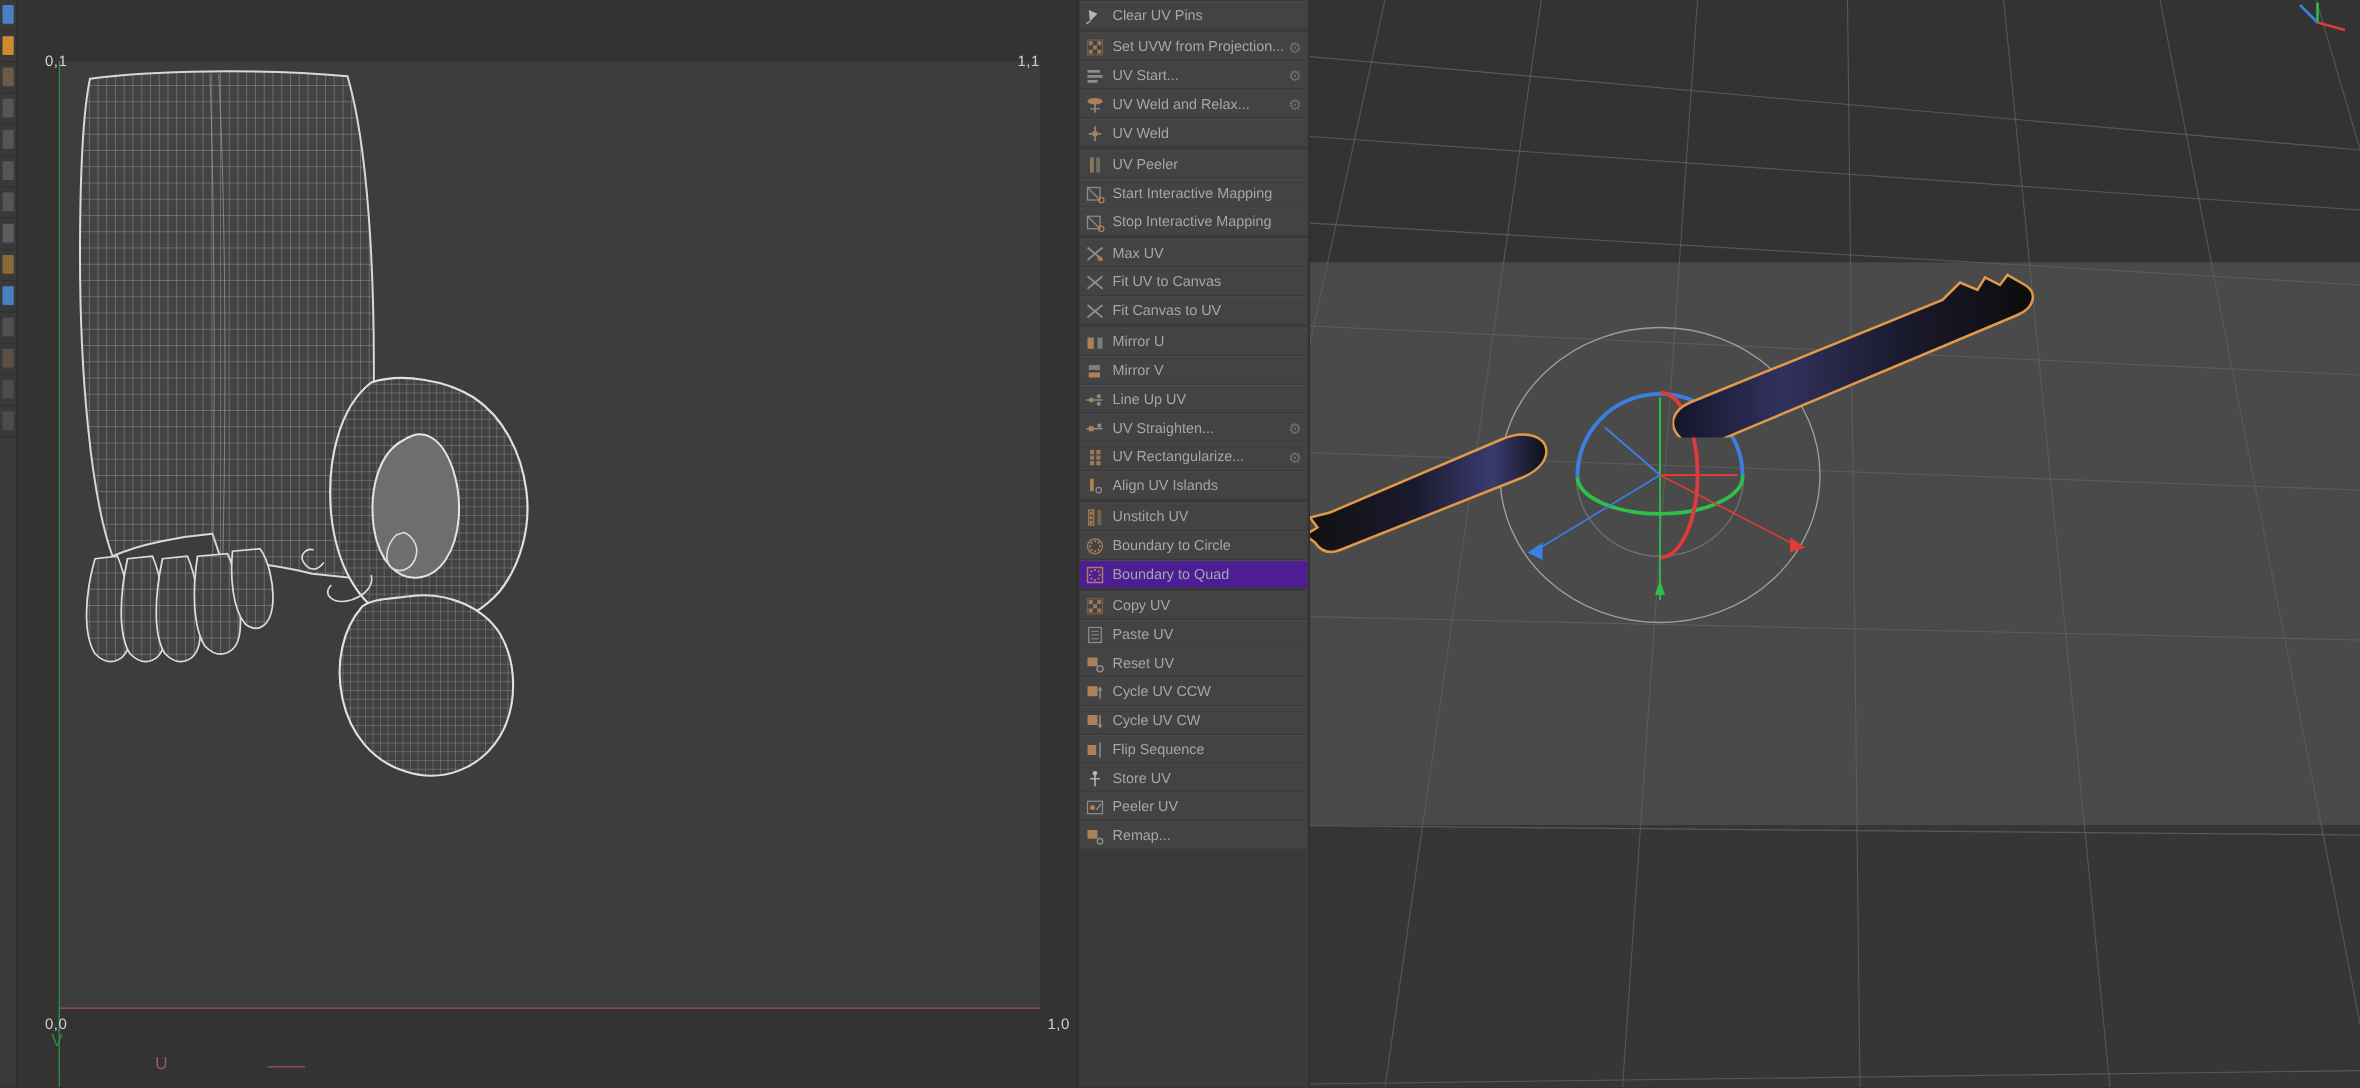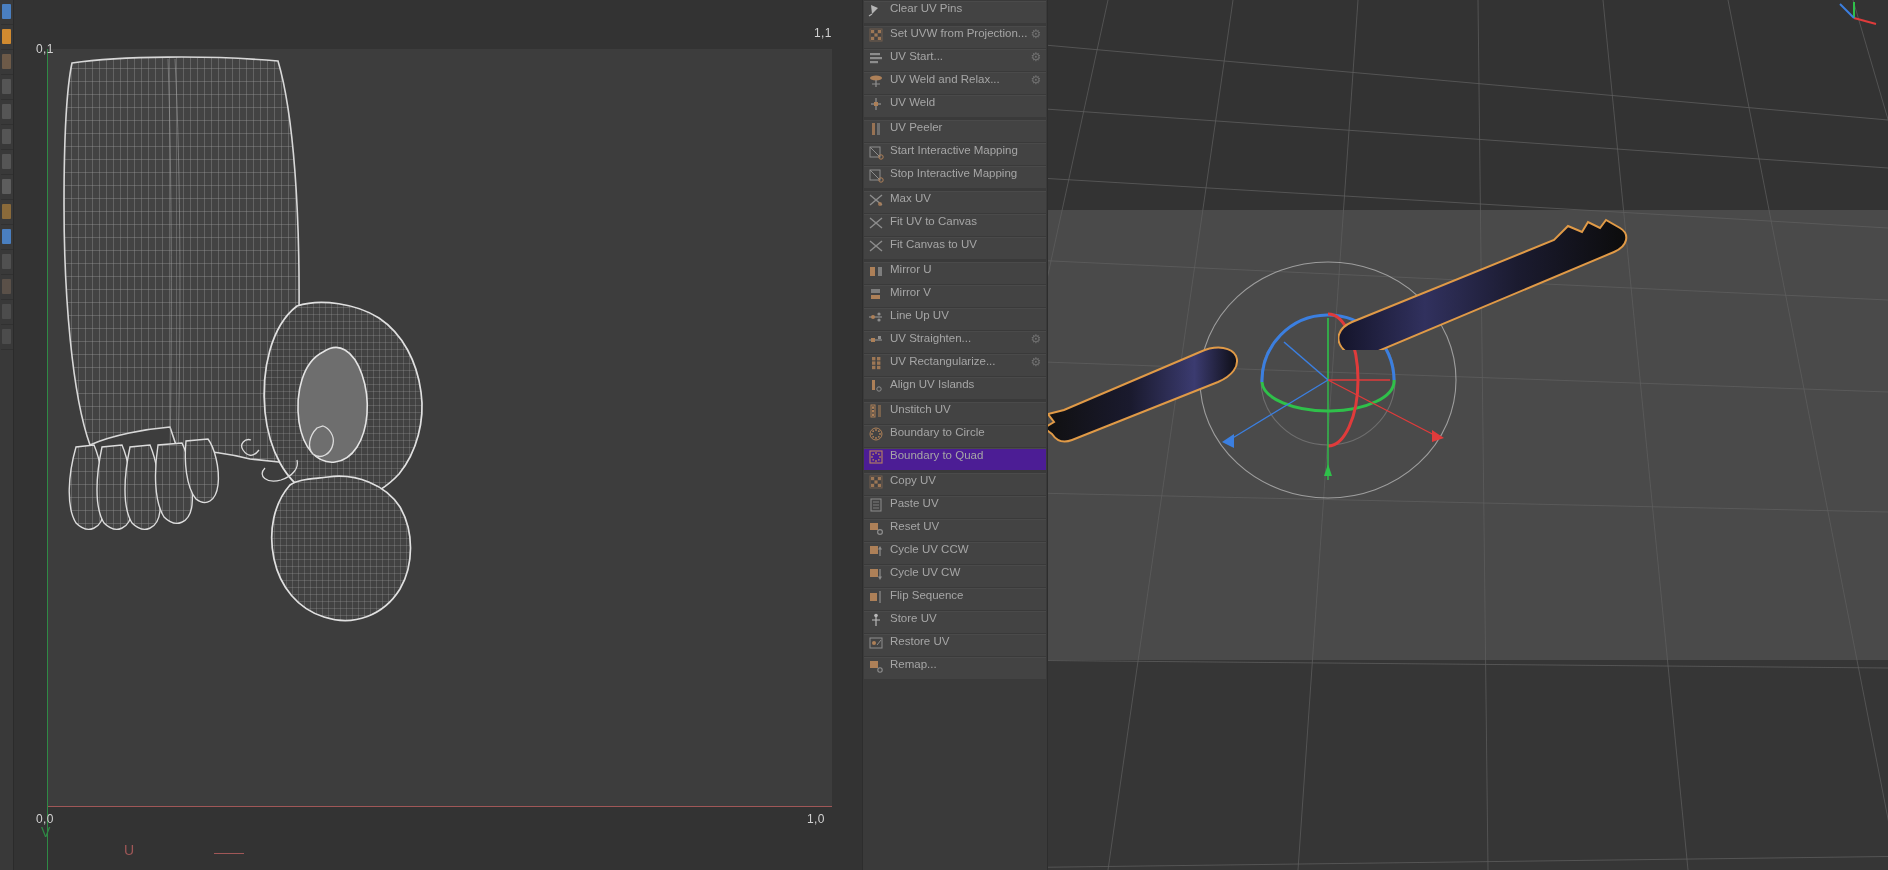--- a/index.html
+++ b/index.html
@@ -64,21 +64,21 @@
 
   
   #menu-panel {
     position: absolute; left: 862px; top: 0; width: 186px; height: 870px;
     background: #3a3a3a;
     border-left: 1px solid #2d2d2d;
     border-right: 1px solid #2d2d2d;
     padding-top: 1px;
   }
   .menu-item {
-    position: relative; display: flex; align-items: flex-start;
+    position: relative; display: flex; align-items: center;
     height: 22px; margin: 0 1px 1px 1px;
     background: #434343;
     border-top: 1px solid #4a4a4a;
     color: #a6a6a6; font-size: 11.5px;
     cursor: default; user-select: none;
   }
   .menu-item.sep { margin-top: 3px; }
   .menu-item.hovered { background: #4c1d95; }
   .menu-item .mi-icon {
     width: 18px; height: 16px; margin-left: 3px; margin-right: 5px;
@@ -168,23 +168,23 @@
 
   <div id="uv-editor">
     <div id="uv-canvas"></div>
 
     <div class="uv-axis-v"></div>
     <div class="uv-axis-v2"></div>
     <div class="uv-axis-h"></div>
     <div class="uv-axis-h2"></div>
 
     <div class="uv-label" style="left:22px;  top:42px;">0,1</div>
-    <div class="uv-label" style="left:800px; top:26px;text-align:center;">1,1</div>
+    <div class="uv-label" style="left:800px; top:42px;text-align:center;">1,1</div>
     <div class="uv-label" style="left:22px;  top:812px;">0,0</div>
-    <div class="uv-label" style="left:793px; top:812px;">1,0</div>
+    <div class="uv-label" style="left:824px; top:812px;">1,0</div>
 
     <div class="uv-axis-letter" style="left:27px; top:824px; color:#2f8a45;">V</div>
     <div class="uv-axis-letter" style="left:110px; top:842px; color:#a05757;">U</div>
 
     <div class="uv-island" style="left:36px; top:55px;">
       <svg width="290" height="520" viewBox="0 0 290 520">
         <defs>
           <pattern id="wmeshA" width="7" height="13" patternUnits="userSpaceOnUse">
             <rect width="7" height="13" fill="#434343"></rect>
             <path d="M0 0 H7 M0 0 V13" stroke="#9d9d9d" stroke-width="0.7" fill="none"></path>
@@ -516,21 +516,21 @@
           </svg></span>
         <span class="mi-label">Store UV</span>
         <span class="mi-gear"></span>
       </div>
       <div class="menu-item">
         <span class="mi-icon"><svg width="18" height="16" viewBox="0 0 18 16">
             <rect x="3" y="3" width="12" height="10" fill="none" stroke="#9a9a9a" stroke-width="1"></rect>
             <circle cx="7" cy="8" r="2" fill="#c08b5c"></circle>
             <line x1="10" y1="10" x2="14" y2="5" stroke="#9a9a9a" stroke-width="1"></line>
           </svg></span>
-        <span class="mi-label">Restore UV</span>
+        <span class="mi-label">Peeler UV</span>
         <span class="mi-gear"></span>
       </div>
       <div class="menu-item">
         <span class="mi-icon"><svg width="18" height="16" viewBox="0 0 18 16">
             <rect x="3" y="3" width="8" height="7" fill="#c08b5c"></rect>
             <circle cx="13" cy="12" r="2.2" fill="none" stroke="#9a9a9a" stroke-width="1.1"></circle>
           </svg></span>
         <span class="mi-label">Remap...</span>
         <span class="mi-gear"></span>
       </div>

